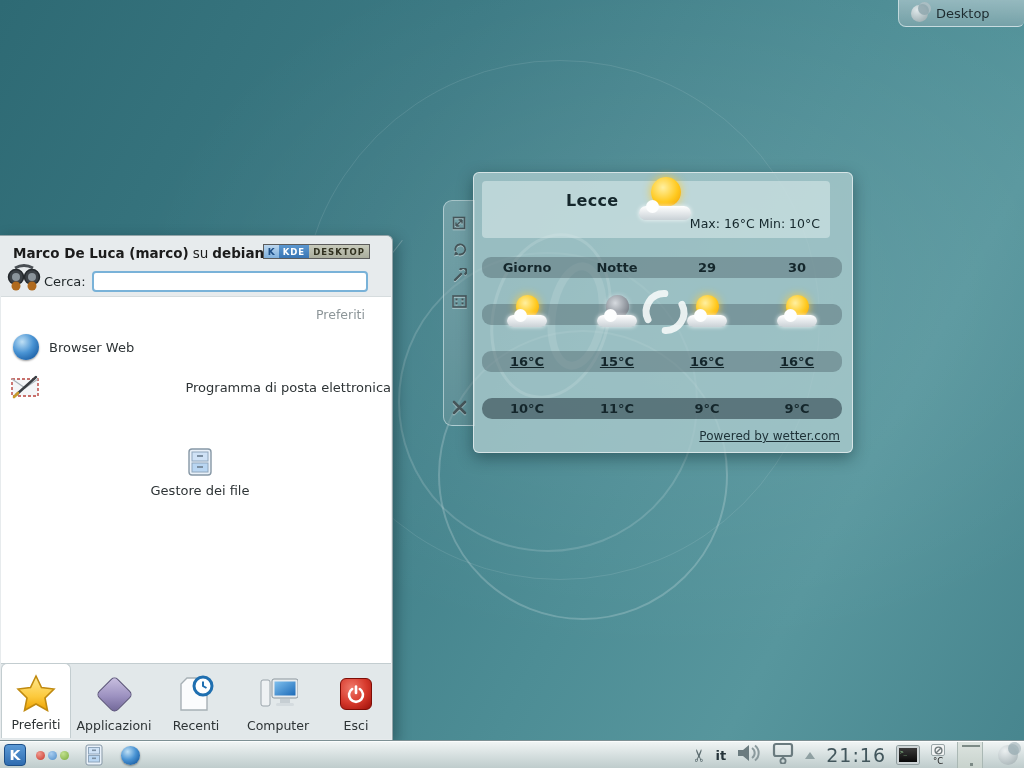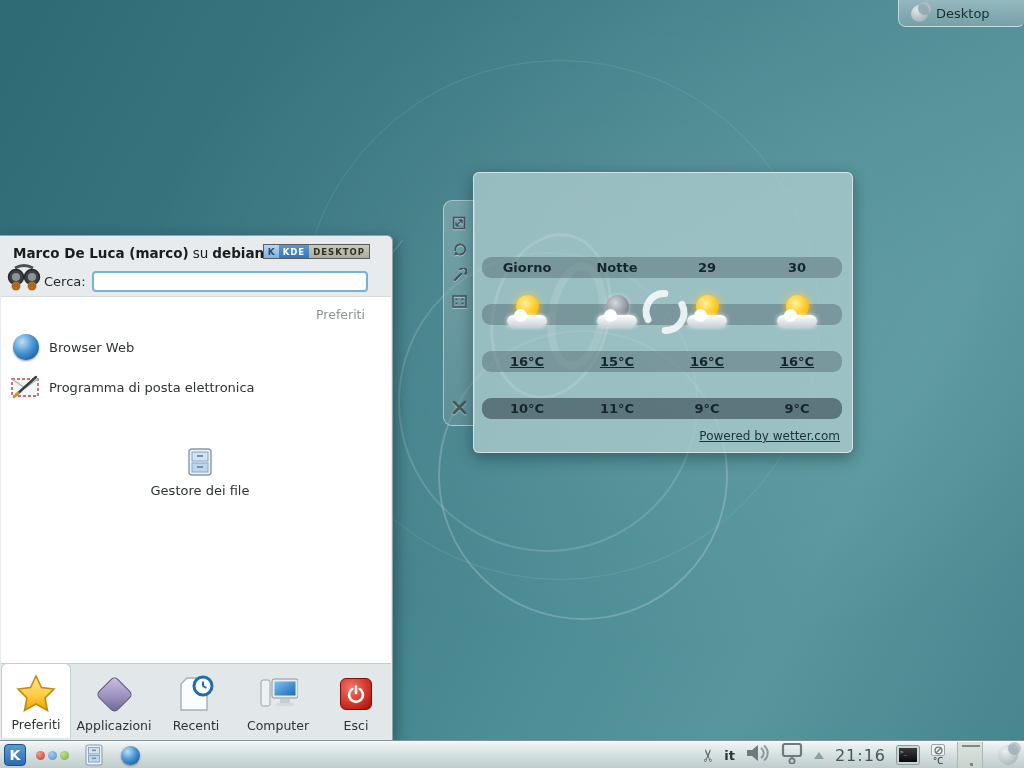--- a/index.html
+++ b/index.html
@@ -66,21 +66,21 @@
   .w-city { position:absolute; left:84px; top:10px; font-size:16px; font-weight:bold; letter-spacing:.3px; }
   .w-maxmin { position:absolute; right:10px; bottom:7px; font-size:12.5px; }
   .wrow {
     position:absolute; left:8px; width:360px; height:21px; border-radius:9px;
     background:rgba(75,95,102,0.42);
     display:grid; grid-template-columns:repeat(4,1fr); align-items:center; text-align:center;
   }
   .wrow.cols  { top:84px;  font-weight:bold; font-size:13px; }
   .wrow.icons { top:131px; overflow:visible; }
   .wrow.dtemp { top:178px; font-size:13px; font-weight:600;text-decoration:underline; }
-  .wrow.ntemp { top:225px; font-size:13px; font-weight:600; background:rgba(52,72,80,0.62); }
+  .wrow.ntemp { top:225px; font-size:13px; font-weight:600; background:rgba(52,72,80,0.62);border-radius:10px; }
   .wicon { position:relative; width:44px; height:36px; margin:-10px auto 0; }
   .wicon .orb { position:absolute; left:11px; top:1px; width:23px; height:23px; border-radius:50%; }
   .orb.sun  { background:radial-gradient(circle at 40% 35%, #fff0a0, #ffc91f 55%, #ef9a00);
               box-shadow:0 0 8px rgba(255,205,50,0.9); }
   .orb.moon { background:radial-gradient(circle at 40% 35%, #d6dadf, #8d939b 60%, #5f656d);
               box-shadow:0 0 5px rgba(230,235,240,0.6); }
   .wicon .cloud { position:absolute; left:2px; bottom:3px; width:40px; height:12px; border-radius:7px;
     background:linear-gradient(#ffffff, #c9d1d6); box-shadow:0 0 4px rgba(255,255,255,0.85); }
   .wicon .cloud::before { content:""; position:absolute; left:7px; top:-6px; width:13px; height:13px;
     border-radius:50%; background:#fdfefe; }
@@ -111,21 +111,21 @@
   .k-search input { width:276px; height:21px; border:2px solid #79b2d8; border-radius:4px;
               background:#fff; outline:none; font-size:12px; padding:0 4px; }
   .binoc { position:absolute; left:7px; top:26px; }
   .k-list { position:absolute; left:1px; top:60px; width:390px; height:368px; background:#fff;
             border-top:1px solid #d6dcde; }
   .k-sect { position:absolute; right:26px; top:10px; font-size:12.5px; color:#8c9598; }
   .k-item { position:absolute; left:0; width:100%; height:40px; display:flex; align-items:center; gap:6px;
             padding-left:8px; cursor:default; }
   .k-item .ic { width:34px; height:34px; display:flex; align-items:center; justify-content:center; }
   .k-item .lb { font-size:13px; color:#2e3436; }
-  .ki0{top:30px;} .ki1{top:70px;} .ki2{top:110px;} .ki3{top:150px;flex-direction:column;}
+  .ki0{top:30px;} .ki1{top:70px;justify-content:space-between;} .ki2{top:110px;} .ki3{top:150px;flex-direction:column;}
   .globe { width:26px; height:26px; border-radius:50%;
     background:radial-gradient(circle at 35% 30%, #bfe0f5, #4a94d4 45%, #1f63a8 80%, #154a80);
     box-shadow:0 1px 2px rgba(0,0,0,.4); position:relative; }
   .globe::before { content:""; position:absolute; left:-4px; bottom:-2px; width:14px; height:14px;
     border-radius:50%; background:repeating-conic-gradient(#b9bec2 0 25deg, #8b9195 25deg 50deg); z-index:-1; }
   .k-tabs { position:absolute; left:1px; bottom:1px; width:390px; height:76px;
             background:#e2e8ea; border-top:1px solid #c3cdd0; display:flex; }
   .k-tab { width:78px; height:100%; display:flex; flex-direction:column; align-items:center;
            justify-content:flex-end; padding-bottom:6px; gap:4px; font-size:12.5px; color:#2d3335; }
   .k-tab.active { background:#fff; border:1px solid #c3cdd0; border-bottom:none;
@@ -152,21 +152,21 @@
   .dot.r { background:radial-gradient(circle at 35% 30%, #f09a90, #c8362a); }
   .dot.b { background:radial-gradient(circle at 35% 30%, #a8cdf0, #4f8cc8); }
   .dot.g { background:radial-gradient(circle at 35% 30%, #c2e090, #79ac3c); }
   .pl-ic { margin-left:14px; display:flex; align-items:center; justify-content:center; width:22px; height:22px; }
   .spacer { flex:1; }
   .tray { display:flex; align-items:center; gap:9px; }
   .scissors { font-size:17px; color:#5a6a6e; transform:rotate(-90deg); line-height:1; }
   .kbd-layout { font-size:13px; font-weight:bold; color:#26343a; }
   .tri { width:0; height:0; border-left:5px solid transparent; border-right:5px solid transparent;
          border-bottom:7px solid #8fa0a2; }
-  .clock { font-size:16px; color:#42565c; letter-spacing:1px; margin:0 2px; }
+  .clock { font-size:19px; color:#42565c; letter-spacing:1px; margin:0 2px; }
   .konsole { width:22px; height:18px; background:linear-gradient(#3a3a3a,#090909);
     border:2px solid #cdd4d6; border-radius:2px; box-shadow:0 0 0 1px #8d9a9c;
     color:#9fdf9f; font-family:"DejaVu Sans Mono",monospace; font-size:6px; padding:1px; line-height:1; }
   .wtray { display:flex; flex-direction:column; align-items:center; width:20px; }
   .wtray .box { width:14px; height:12px; background:#f2f4f4; border:1px solid #9aa6a8; border-radius:2px;
     display:flex; align-items:center; justify-content:center; }
   .wtray .unit { font-size:8.5px; color:#222; line-height:1; margin-top:1px; }
   .strip { width:26px; height:27px; background:linear-gradient(#dde4e0,#c7d2cc);
     border-left:1px solid #aab8b4; border-right:1px solid #aab8b4; position:relative; }
   .strip i { position:absolute; left:4px; top:3px; width:18px; height:2px; background:#7c8a86; }
@@ -218,20 +218,28 @@
         </svg>
     </span>
     <span class="hbtn hclose">
       <svg width="17" height="17">
           <path d="M3 3 L14 14 M14 3 L3 14" stroke="#46565a" stroke-width="2.6" stroke-linecap="round"></path>
         </svg>
     </span>
   </div>
 
   <div class="weather">
+    <div class="w-head">
+      <div class="w-sun-big wicon" style="width:58px;height:48px;">
+        <span class="orb sun" style="left:14px;top:2px;width:30px;height:30px;"></span>
+        <span class="cloud" style="width:52px;left:2px;height:14px;"></span>
+      </div>
+      <div class="w-city">Lecce</div>
+      <div class="w-maxmin">Max: 16°C Min: 10°C</div>
+    </div>
 
     <div class="wrow cols">
       <span>Giorno</span>
       <span>Notte</span>
       <span>29</span>
       <span>30</span>
     </div>
 
     <div class="wrow icons">
       <span class="wicon">

